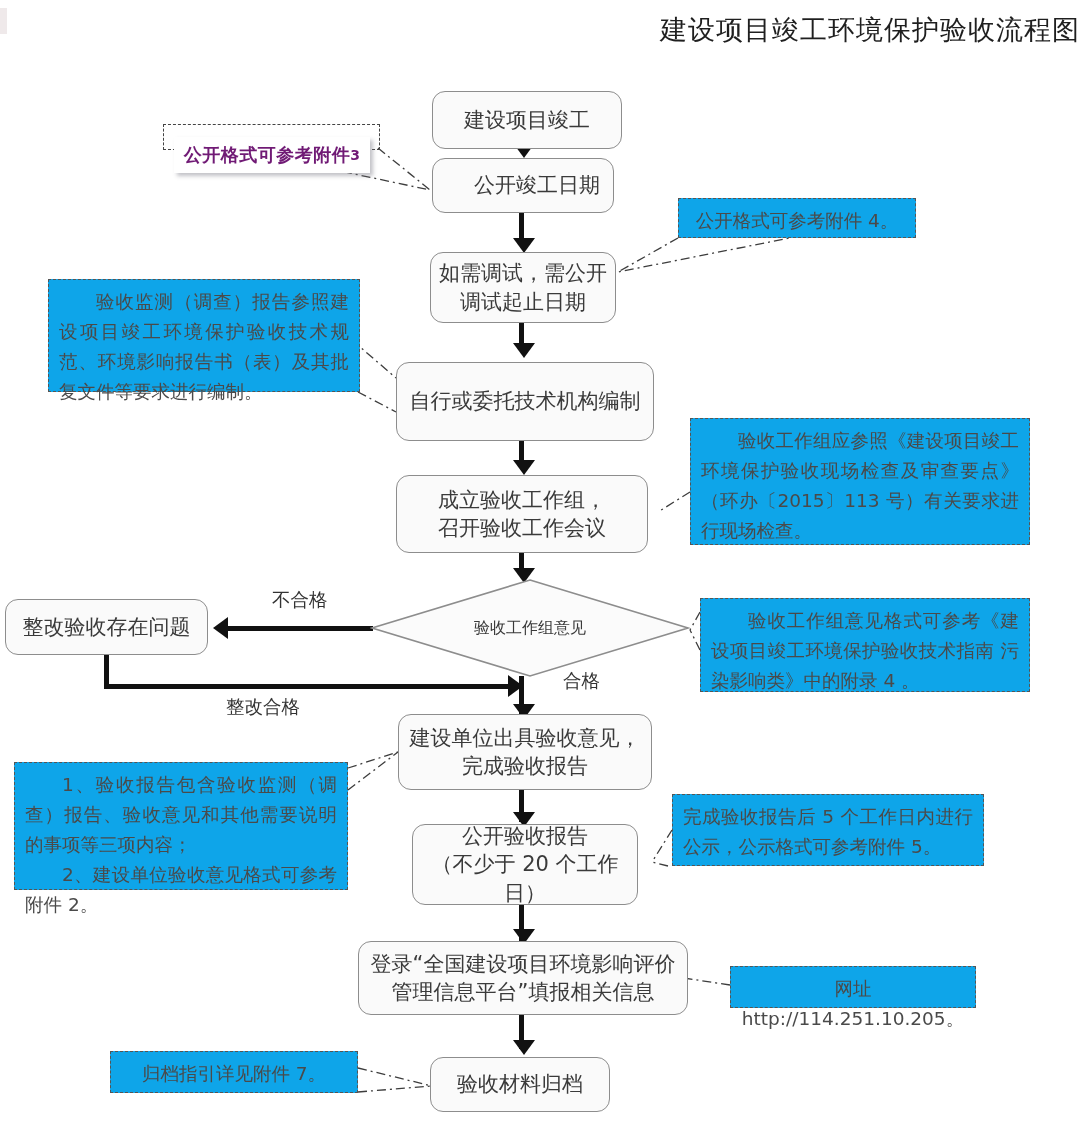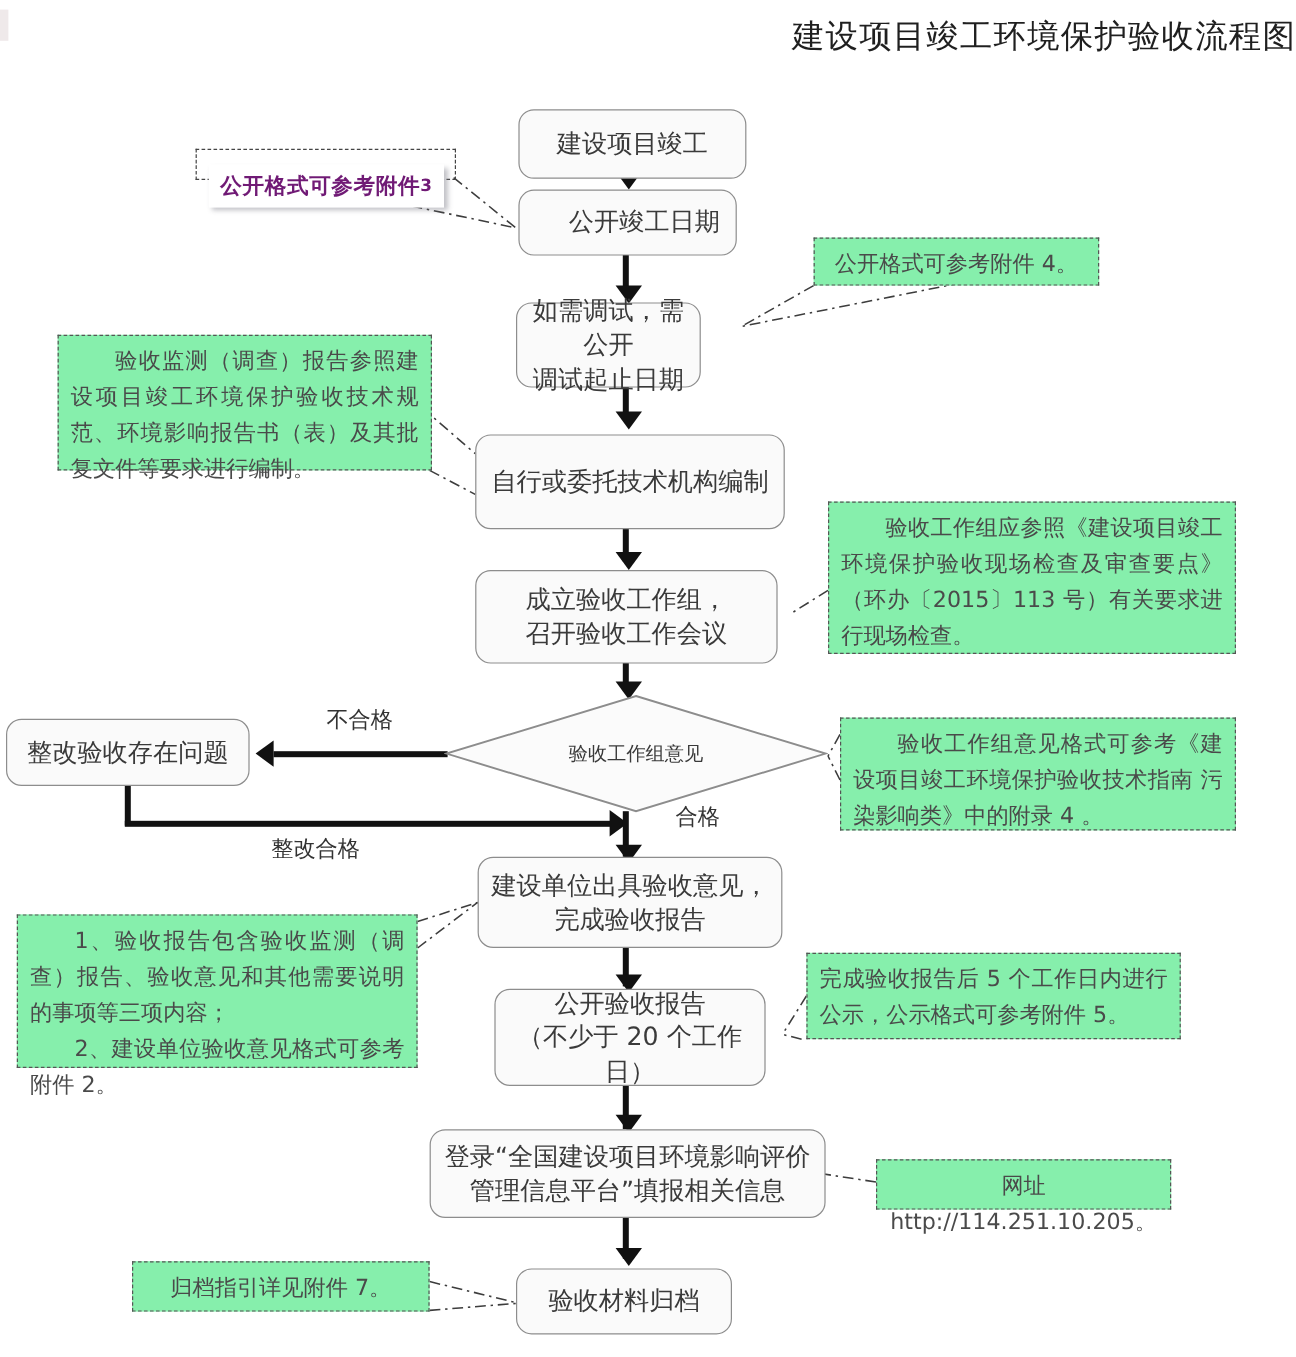--- a/index.html
+++ b/index.html
@@ -56,21 +56,21 @@
     width: 100%; height: 100%;
     display: flex; align-items: center; justify-content: center;
     font-size: 16px;
     color: #3a3a3a;
   }
 
   
   .note {
     position: absolute;
     border: 1.5px dashed #555;
-    background: #86efac;
+    background: #0ea5e9;
     font-size: 18.5px;
     line-height: 1.62;
     color: #4a4a4a;
     padding: 7px 10px 6px 10px;
     text-align: justify;
     z-index: 4;
   }
   .note.center { text-align: center; }
   .note .indent { text-indent: 2em; display: block; }
 
@@ -226,21 +226,21 @@
 <div class="edge-label" style="left:226px; top:694px;font-family:Liberation Serif, serif;">整改合格</div>
 
 <div class="node" style="left:432px; top:91px; width:190px; height:58px;">
   <span class="txt">建设项目竣工</span>
 </div>
 
 <div class="node" style="left:432px; top:158px; width:182px; height:55px;padding-left:36px;">
   <span class="txt">公开竣工日期</span>
 </div>
 
-<div class="node" style="left:430px; top:252px; width:154px; height:71px;">
+<div class="node" style="left:430px; top:252px; width:186px; height:71px;">
   <div>
     <span class="txt">如需调试，需公开</span>
     <span class="txt">调试起止日期</span>
   </div>
 </div>
 
 <div class="node" style="left:396px; top:362px; width:258px; height:79px;">
   <div>
     <span class="txt">自行或委托技术机构编制</span>
   </div>

